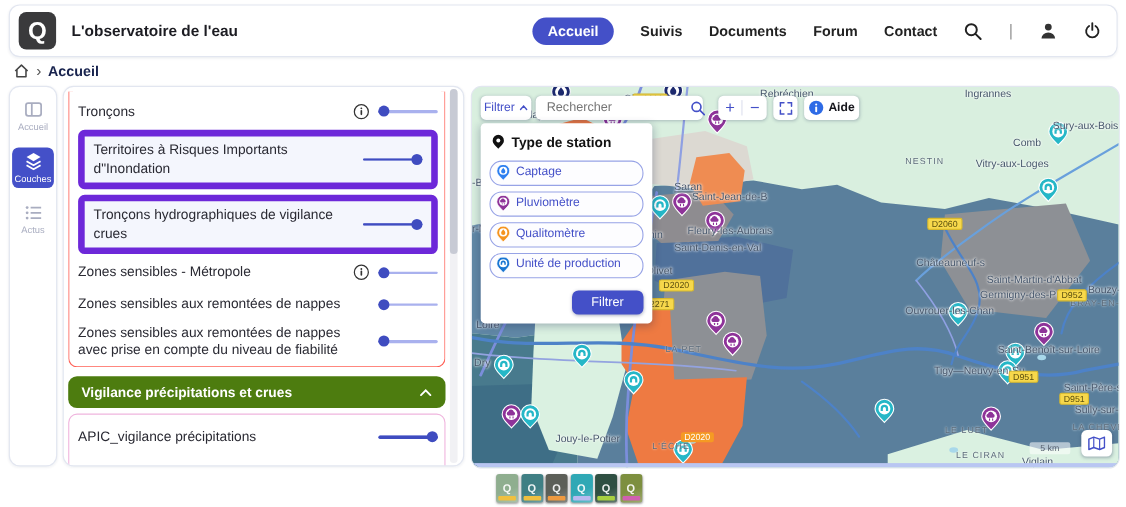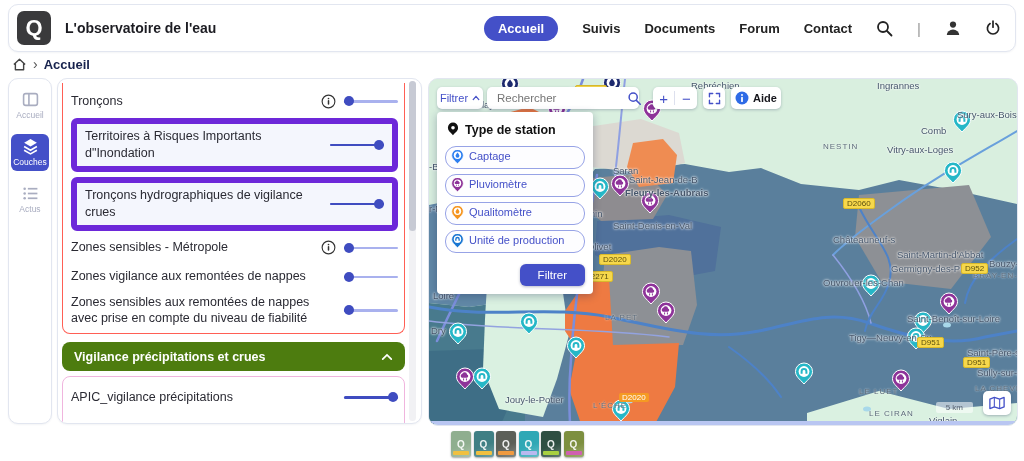--- a/index.html
+++ b/index.html
@@ -197,21 +197,21 @@
               <rect x="-0.8" y="-1.6" width="1.6" height="5" rx="0.8" fill="#333"></rect>
             </svg>
           </span>
           <span class="slider low">
             <span class="track"></span>
             <span class="fill"></span>
             <span class="knob"></span>
           </span>
         </div>
         <div class="lrow">
-          <span class="lbl">Zones vigilance aux remontées de nappes</span>
+          <span class="lbl">Zones sensibles aux remontées de nappes</span>
           <span class="slider low">
             <span class="track"></span>
             <span class="fill"></span>
             <span class="knob"></span>
           </span>
         </div>
         <div class="lrow">
           <span class="lbl">Zones sensibles aux remontées de nappes avec prise en compte du niveau de fiabilité</span>
           <span class="slider low">
             <span class="track"></span>
@@ -429,22 +429,22 @@
           <path d="M0,0C-4.8,-5.4 -8.5,-7.6 -8.5,-12.5A8.5,8.5 0 1 1 8.5,-12.5C8.5,-7.6 4.8,-5.4 0,0Z" fill="#25b7c7" stroke="#ffffff" stroke-width="1"></path>
           <circle cx="0" cy="-12.5" r="5.4" fill="#fff"></circle>
           <path d="M-3.4,-10.3 l0,-2.4 a3.4,3.4 0 0 1 6.8,0 l0,2.4 l-2,0 l0,-2.2 a1.4,1.4 0 0 0 -2.8,0 l0,2.2 Z" fill="#25b7c7"></path>
         </g>
       </svg>
     <div id="map-labels">
         <span class="mlabel town" style="left: 138px; top: 6px;">Gidy</span>
         <span class="mlabel town" style="left: 36px; top: 20px;">Boulay-les-Barres</span>
         <span class="mlabel town" style="left: 262px; top: 1px;">Rebréchien</span>
         <span class="mlabel town" style="left: 448px; top: 1px;">Ingrannes</span>
-        <span class="mlabel town" style="left: 184px; top: 86px;">Saran</span>
-        <span class="mlabel town" style="left: 196px; top: 108px; font-weight: bold;">Fleury-les-Aubrais</span>
+        <span class="mlabel town" style="left: 184px; top: 86px; text-decoration: underline;">Saran</span>
+        <span class="mlabel town" style="left: 196px; top: 126px;">Fleury-les-Aubrais</span>
         <span class="mlabel town" style="left: 98px; top: 88px;">Ingré</span>
         <span class="mlabel town" style="left: 86px; top: 64px;">Ormes</span>
         <span class="mlabel town" style="left: 0px; top: 82px;">-Beauce</span>
         <span class="mlabel town" style="left: 104px; top: 99px;">Saint-Jean-de</span>
         <span class="mlabel town" style="left: 200px; top: 95px;">Saint-Jean-de-B</span>
         <span class="mlabel town" style="left: 0px; top: 124px;">r-Mauves</span>
         <span class="mlabel town" style="left: 40px; top: 135px;">Chaingy</span>
         <span class="mlabel town" style="left: 70px; top: 129px;">La Chapelle-Sai  Mesmin</span>
         <span class="mlabel town" style="left: 158px; top: 162px;">Olivet</span>
         <span class="mlabel town" style="left: 184px; top: 141px;">Saint-Denis-en-Val</span>

